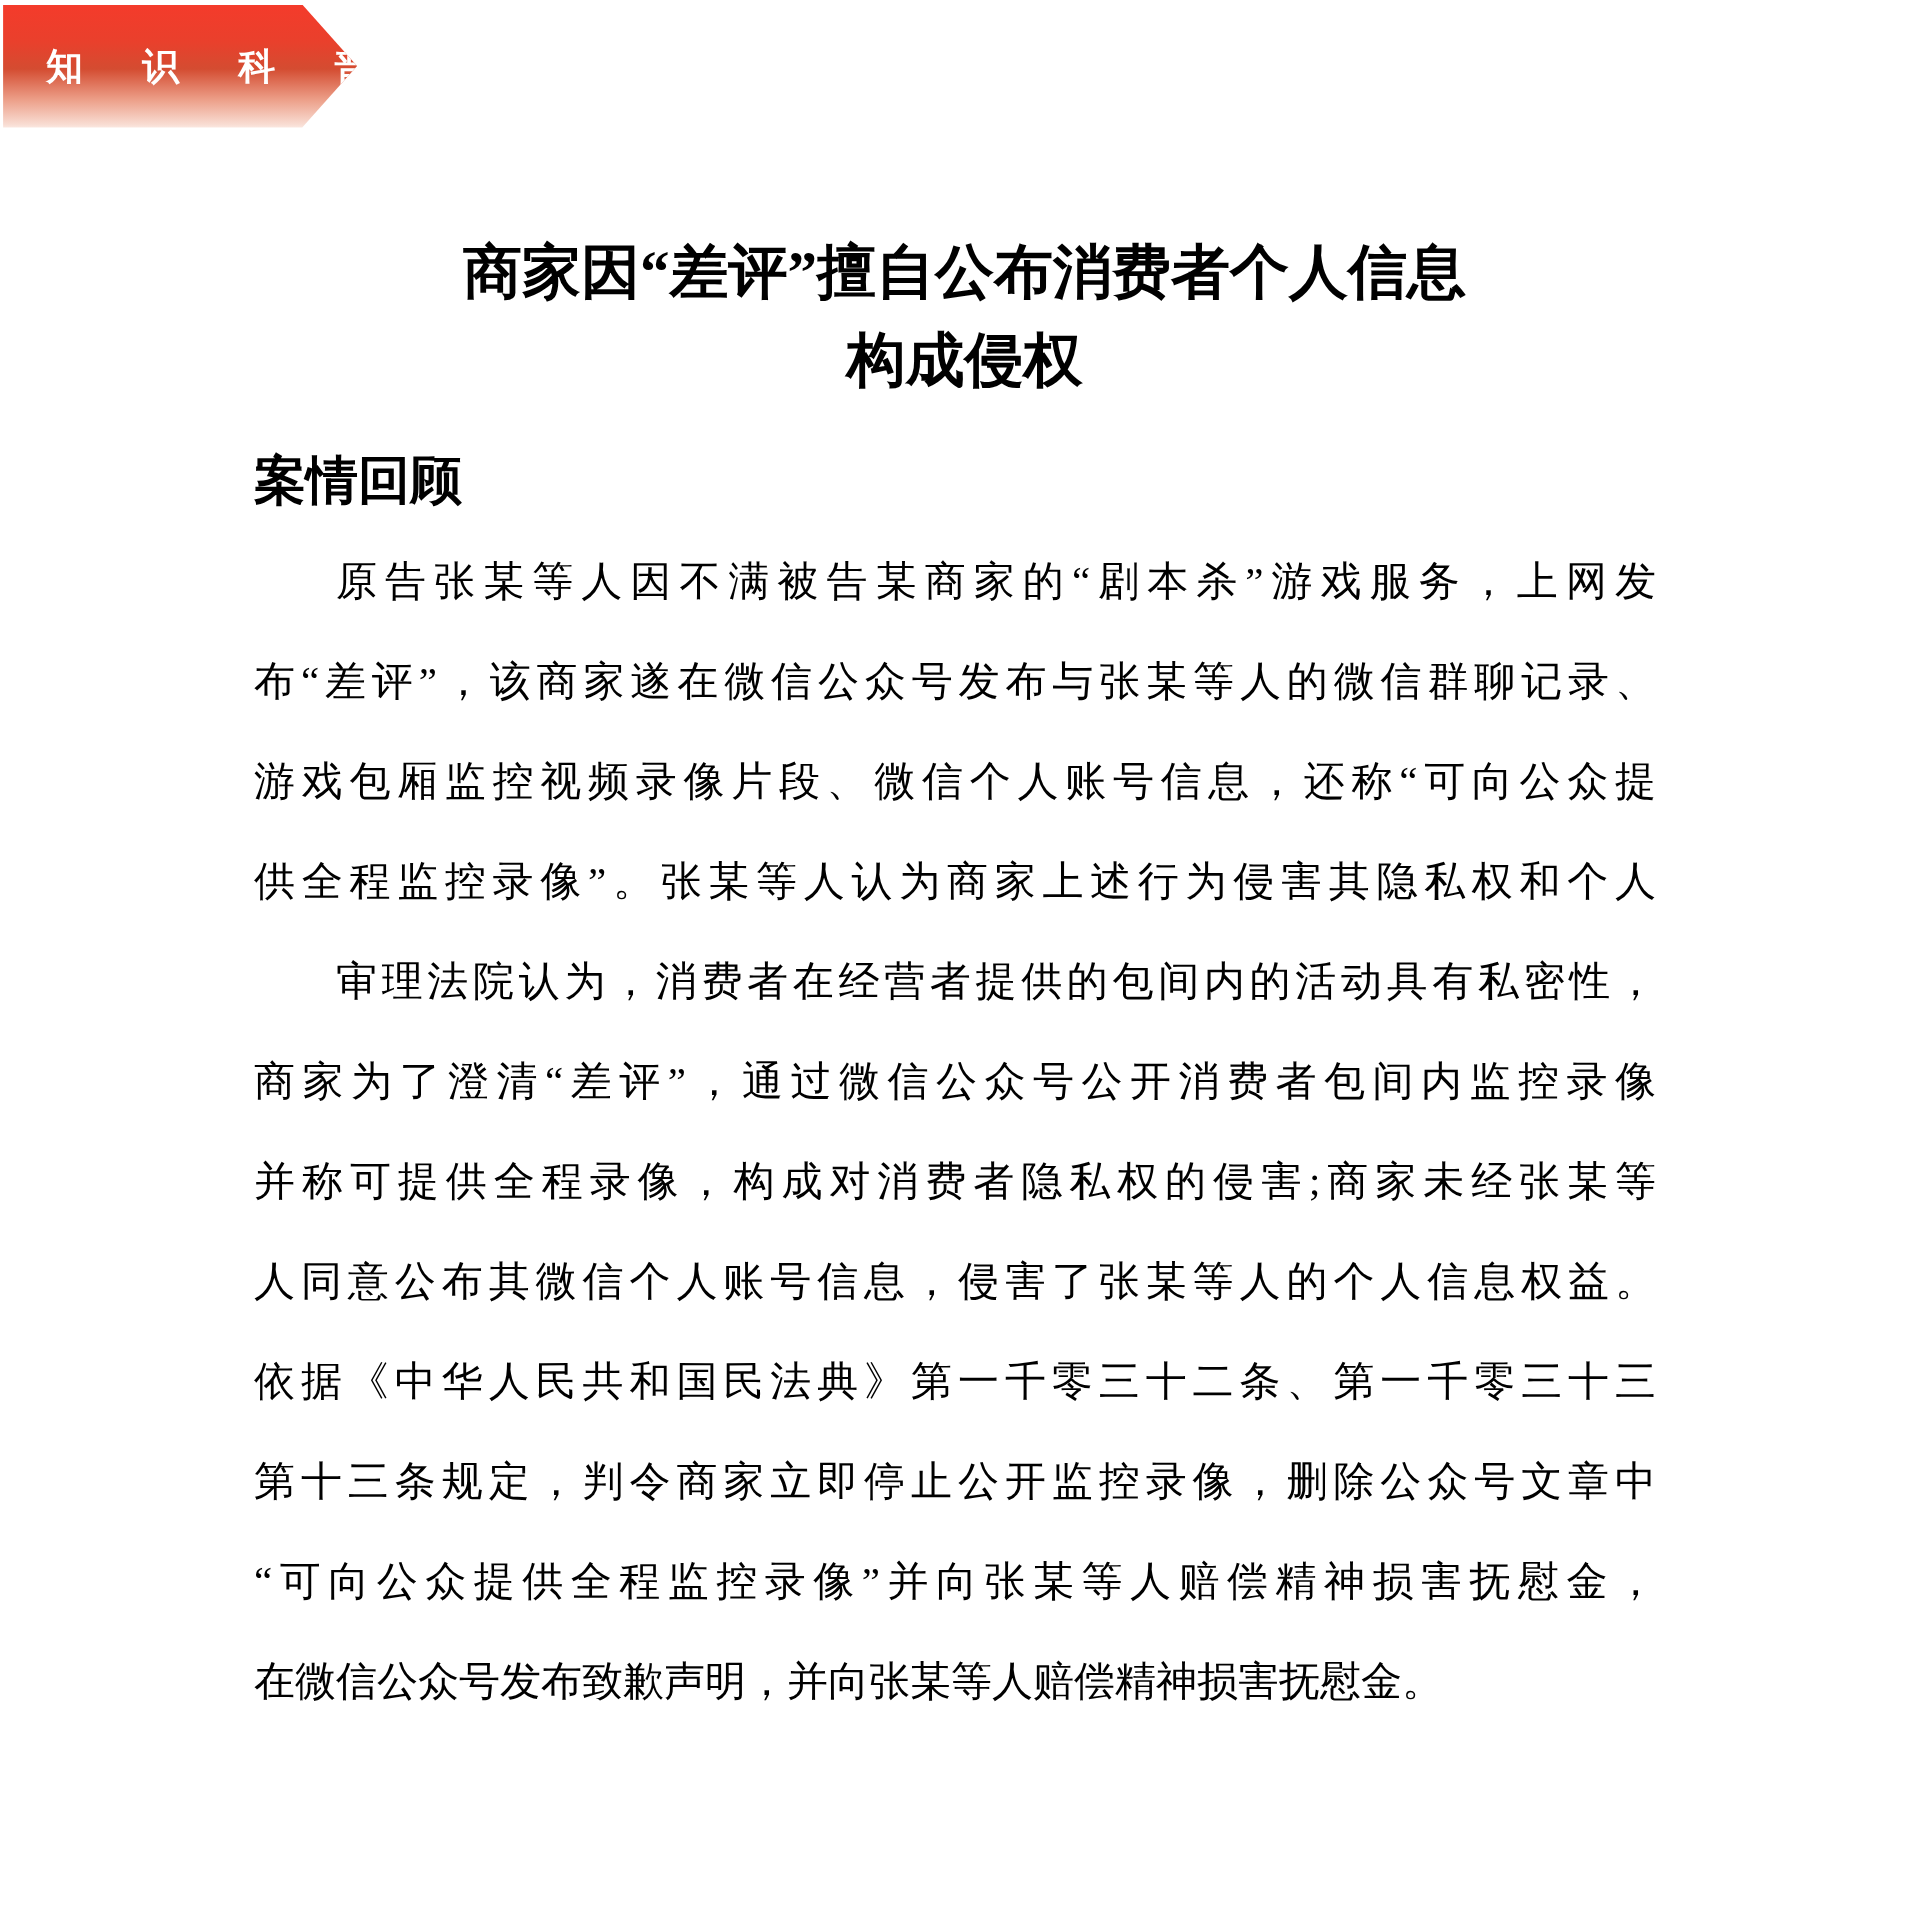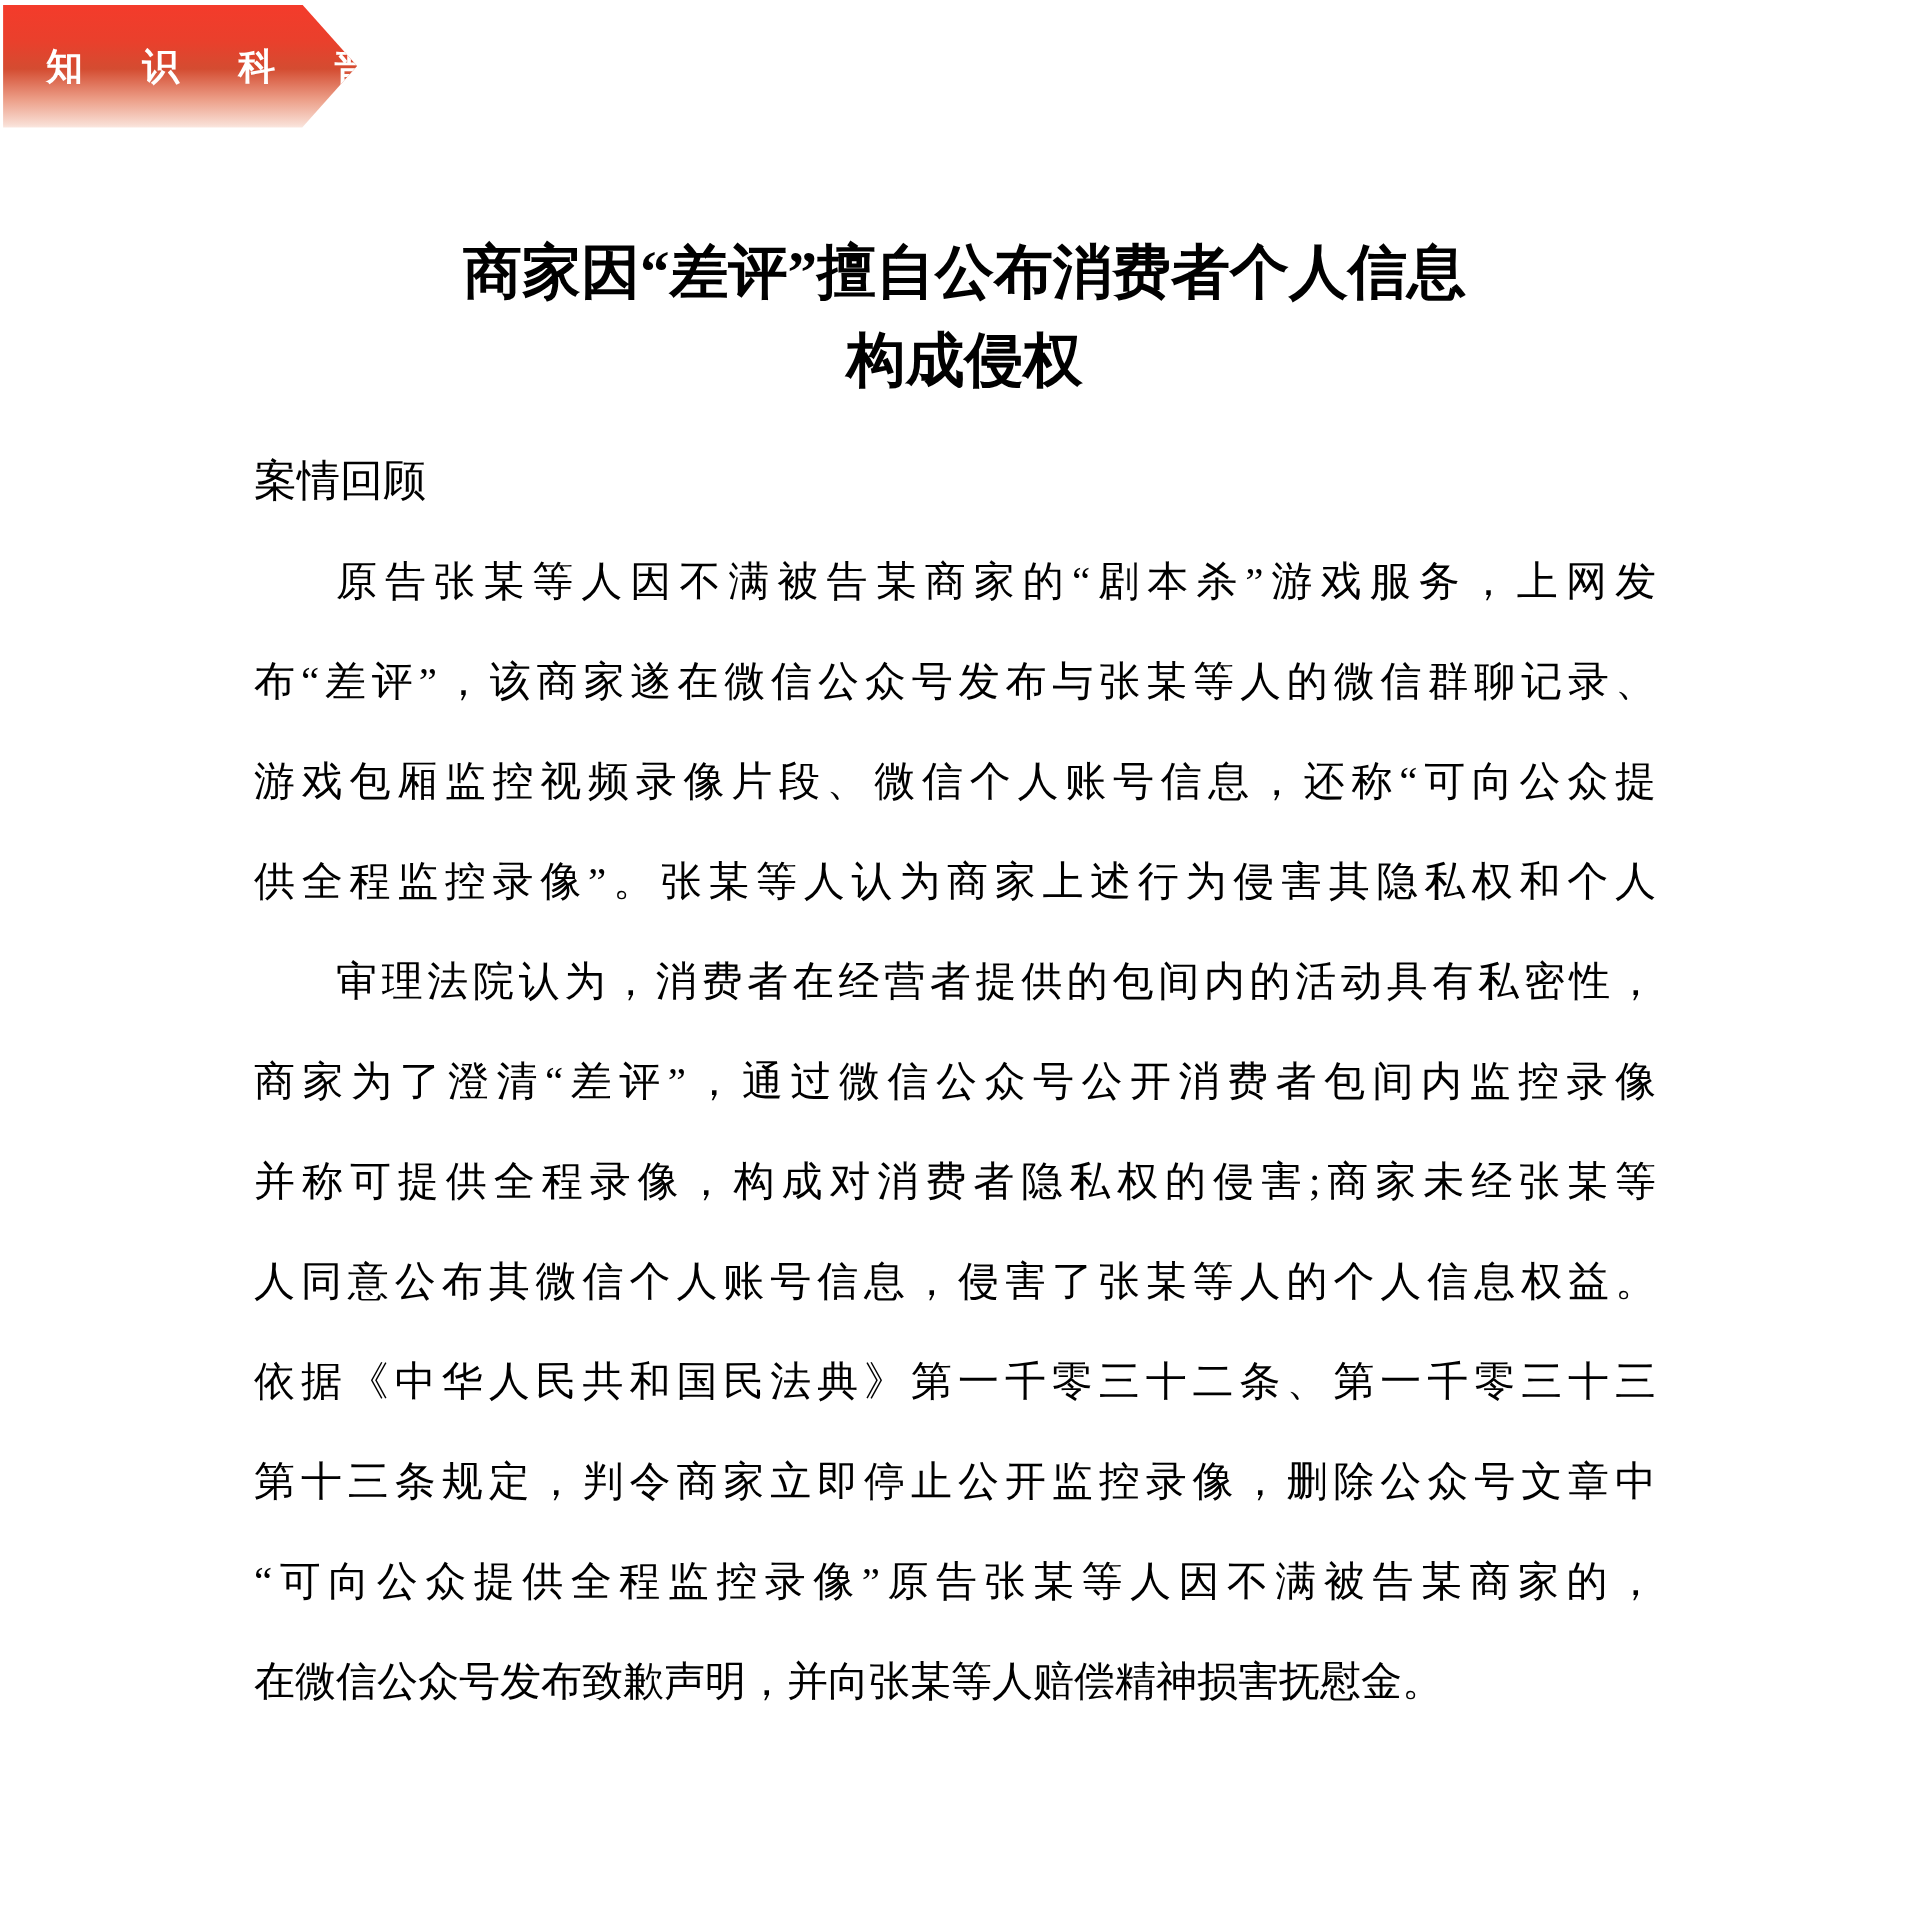--- a/index.html
+++ b/index.html
@@ -42,21 +42,21 @@
   
   .content-col {
     position:absolute; left:254px; top:431px;
     width:1402px;
     font-size:41px;
     line-height:100px;
   }
   .line { height:100px; white-space:nowrap; }
   .line.justify { text-align:justify; text-align-last:justify; white-space:normal; }
   .line.indent { text-indent:82px; }
-  .line.heading { font-weight:normal; font-size:43px; }
+  .line.heading { font-weight:bold; font-size:52px; }
 </style>
 </head>
 <body>
 
 <div class="page">
 
   <div class="banner">
     <span class="banner-label">知 识 科 普</span>
   </div>
 
@@ -70,18 +70,18 @@
       <div class="line indent justify">原告张某等人因不满被告某商家的“剧本杀”游戏服务，上网发</div>
       <div class="line justify">布“差评”，该商家遂在微信公众号发布与张某等人的微信群聊记录、</div>
       <div class="line justify">游戏包厢监控视频录像片段、微信个人账号信息，还称“可向公众提</div>
       <div class="line justify">供全程监控录像”。张某等人认为商家上述行为侵害其隐私权和个人</div>
       <div class="line indent justify">审理法院认为，消费者在经营者提供的包间内的活动具有私密性，</div>
       <div class="line justify">商家为了澄清“差评”，通过微信公众号公开消费者包间内监控录像</div>
       <div class="line justify">并称可提供全程录像，构成对消费者隐私权的侵害;商家未经张某等</div>
       <div class="line justify">人同意公布其微信个人账号信息，侵害了张某等人的个人信息权益。</div>
       <div class="line justify">依据《中华人民共和国民法典》第一千零三十二条、第一千零三十三</div>
       <div class="line justify">第十三条规定，判令商家立即停止公开监控录像，删除公众号文章中</div>
-      <div class="line justify">“可向公众提供全程监控录像”原告张某等人因不满被告某商家的，</div>
+      <div class="line justify">“可向公众提供全程监控录像”并向张某等人赔偿精神损害抚慰金，</div>
       <div class="line">在微信公众号发布致歉声明，并向张某等人赔偿精神损害抚慰金。</div>
     </div>
 
 </div>
 
 
 </body></html>

